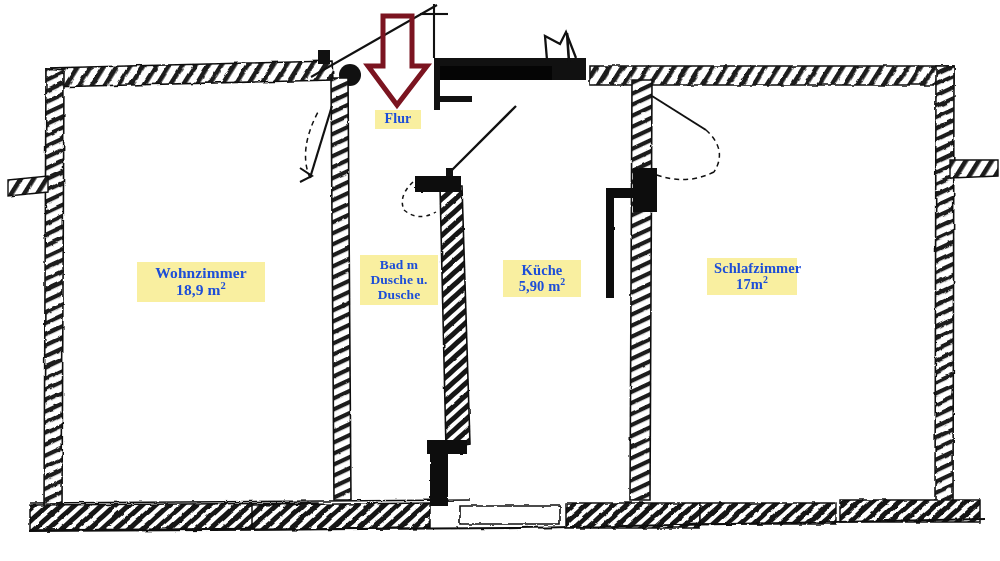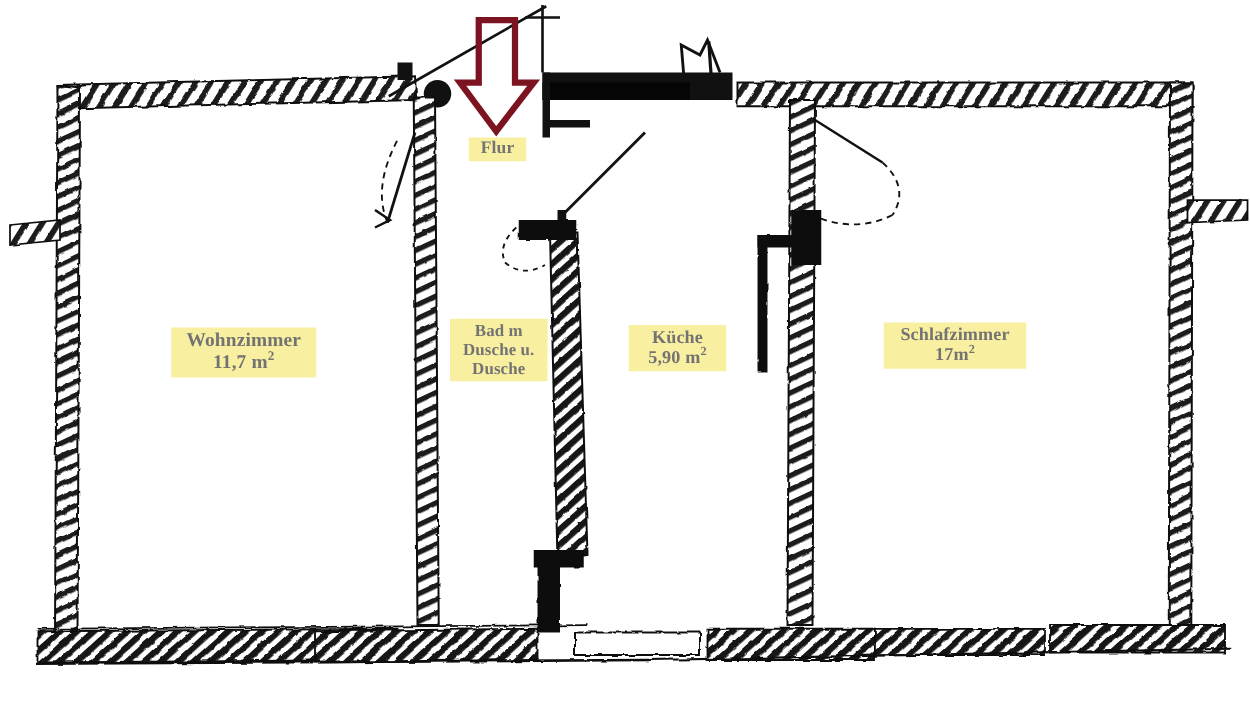--- a/index.html
+++ b/index.html
@@ -23,50 +23,50 @@
   #plan-svg {
     position: absolute;
     left: 0;
     top: 0;
     width: 1000px;
     height: 561px;
   }
   .room-label {
     position: absolute;
     background: #f9efa0;
-    color: #737373;
+    color: #1d4ed8;
     font-family: "Liberation Serif", serif;
     font-weight: bold;
     text-align: center;
     line-height: 1.12;
     letter-spacing: 0.1px;
     white-space: nowrap;
     padding: 2px 7px 3px 7px;
     box-sizing: border-box;
     z-index: 5;
   }
   .room-label .ln { display: block; }
   #label-wohnzimmer {
     left: 137px; top: 262px;
-    width: 116px;
+    width: 128px;
     font-size: 15.5px;
   }
   #label-bad {
     left: 360px; top: 255px;
     width: 78px;
     font-size: 13.5px;
   }
   #label-kueche {
     left: 503px; top: 260px;
     width: 78px;
     font-size: 14.5px;
   }
   #label-schlafzimmer {
     left: 707px; top: 258px;
-    width: 114px;
+    width: 90px;
     font-size: 14.5px;
   }
   #label-flur {
     left: 375px; top: 110px;
     width: 46px;
     font-size: 14px;
     padding: 1px 5px 2px 5px;
   }
   .sup { font-size: 0.68em; vertical-align: super; line-height: 0; }
 </style>
@@ -199,21 +199,21 @@
     </g>
 
     <g>
       <polygon points="383,16 412,16 412,66 427,66 397,105 368,66 383,66" fill="none" stroke="#7b1420" stroke-width="5" stroke-linejoin="miter"></polygon>
     </g>
 
   </svg>
 
   <div class="room-label" id="label-wohnzimmer">
     <span class="ln">Wohnzimmer</span>
-    <span class="ln"><span>11,7</span>&nbsp;<span>m</span><span class="sup">2</span></span>
+    <span class="ln"><span>18,9</span>&nbsp;<span>m</span><span class="sup">2</span></span>
   </div>
 
   <div class="room-label" id="label-bad">
     <span class="ln">Bad m</span>
     <span class="ln">Dusche u.</span>
     <span class="ln">Dusche</span>
   </div>
 
   <div class="room-label" id="label-kueche">
     <span class="ln">Küche</span>

